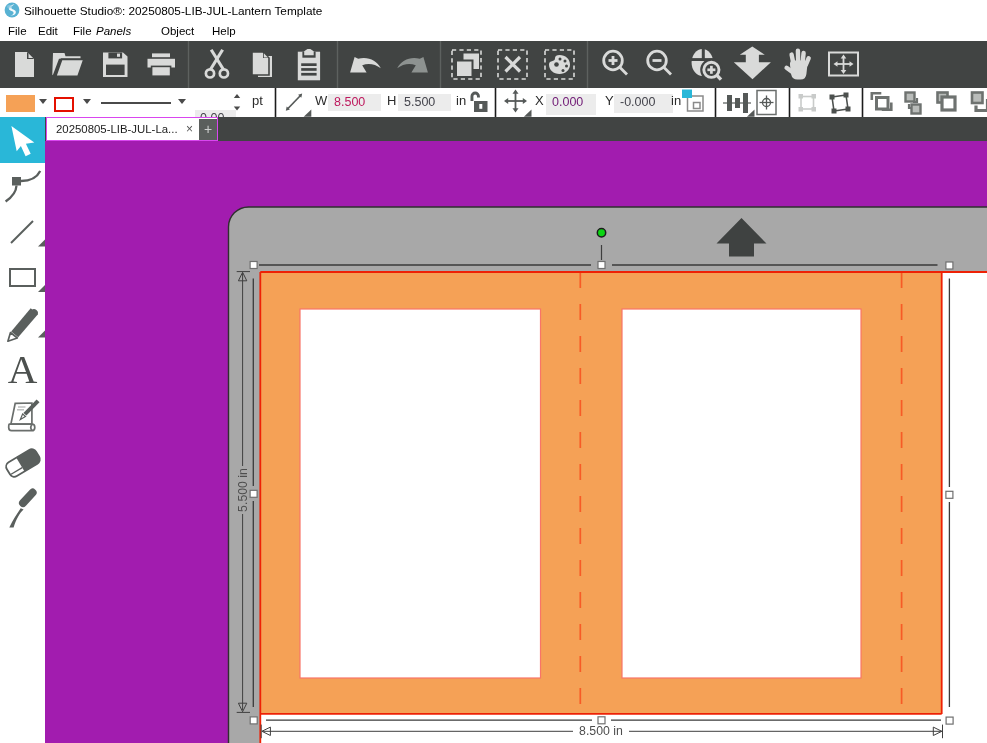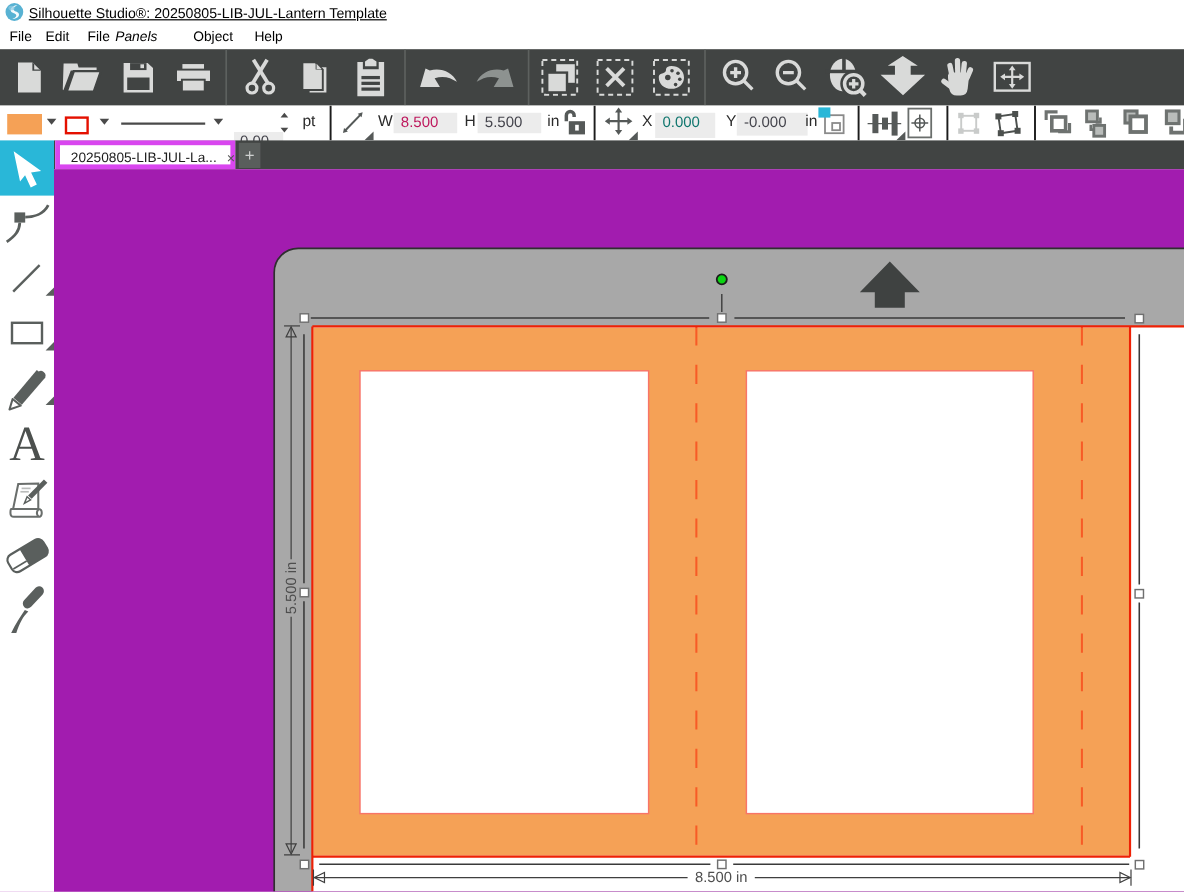--- a/index.html
+++ b/index.html
@@ -9,21 +9,21 @@
 </style>
 </head>
 <body>
 
 <div class="abs" style="left:0;top:0;width:987px;height:21px;background:#fff;">
   <svg class="abs" style="left:4px;top:2px" width="16" height="16" viewBox="0 0 16 16">
     <circle cx="8" cy="8" r="7.4" fill="#58b2d3"></circle>
     <path d="M10.6,2.2 C6.8,2.8 4.6,4.6 4.9,6.7 C5.2,8.8 8.3,8.6 9.3,10 C10.2,11.2 9.2,12.8 6.2,13.8 C10,13.6 12.1,11.9 11.8,9.8 C11.5,7.8 8.5,7.9 7.6,6.6 C6.7,5.4 7.5,3.7 10.6,2.2 Z" fill="#ffffff" opacity="0.95"></path>
     <ellipse cx="5.6" cy="4.6" rx="2.6" ry="1.9" fill="#8ecbe2" opacity="0.7"></ellipse>
   </svg>
-  <div class="abs" style="left:24px;top:3.5px;font-size:11.8px;color:#000;text-decoration:underline;">Silhouette Studio®: 20250805-LIB-JUL-Lantern Template</div>
+  <div class="abs" style="left:24px;top:3.5px;font-size:11.8px;color:#000;">Silhouette Studio®: 20250805-LIB-JUL-Lantern Template</div>
 </div>
 
 <div class="abs" style="left:0;top:21px;width:987px;height:20px;background:#fff;font-size:11.5px;color:#000;">
   <div class="abs" style="left:8px;top:4px;">File</div>
   <div class="abs" style="left:38px;top:4px;">Edit</div>
   <div class="abs" style="left:73px;top:4px;">File</div>
   <div class="abs" style="left:96px;top:4px;font-style:italic;">Panels</div>
   <div class="abs" style="left:161px;top:4px;">Object</div>
   <div class="abs" style="left:212px;top:4px;">Help</div>
 </div>
@@ -173,21 +173,21 @@
   <div class="abs" style="left:54px;top:9px;width:16px;height:11px;background:#fff;border:2px solid #e41000;"></div>
 
   <div class="abs" style="left:195px;top:22px;width:36px;height:17px;background:#ececec;font-size:12.5px;color:#44444c;padding-left:5px;line-height:17px;">0.00</div>
   <div class="abs" style="left:252px;top:5px;font-size:13px;color:#2b2b2b;">pt</div>
   <div class="abs" style="left:315px;top:5px;font-size:13px;color:#2b2b2b;">W</div>
   <div class="abs" style="left:328px;top:6px;width:47px;height:17px;background:#ececec;font-size:12.5px;color:#be185d;padding-left:6px;line-height:17px;">8.500</div>
   <div class="abs" style="left:387px;top:5px;font-size:13px;color:#2b2b2b;">H</div>
   <div class="abs" style="left:398px;top:6px;width:47px;height:17px;background:#ececec;font-size:12.5px;color:#44444c;padding-left:6px;line-height:17px;">5.500</div>
   <div class="abs" style="left:456px;top:5px;font-size:13px;color:#2b2b2b;">in</div>
   <div class="abs" style="left:535px;top:5px;font-size:13px;color:#2b2b2b;">X</div>
-  <div class="abs" style="left:546px;top:6px;width:44px;height:21px;background:#ececec;font-size:12.5px;color:#0f766e;padding-left:6px;line-height:17px;">0.000</div>
+  <div class="abs" style="left:546px;top:6px;width:44px;height:21px;background:#ececec;font-size:12.5px;color:#701a75;padding-left:6px;line-height:17px;">0.000</div>
   <div class="abs" style="left:605px;top:5px;font-size:13px;color:#2b2b2b;">Y</div>
   <div class="abs" style="left:614px;top:6px;width:53px;height:19px;background:#ececec;font-size:12.5px;color:#44444c;padding-left:6px;line-height:17px;">-0.000</div>
   <div class="abs" style="left:671px;top:5px;font-size:13px;color:#2b2b2b;">in</div>
   <svg class="abs" style="left:0;top:0" width="987" height="29" viewBox="0 88 987 29">
 
     <g fill="#4a4a4a">
       <path d="M39,99 h8 l-4,5 z"></path>
       <path d="M83,99 h8 l-4,5 z"></path>
       <path d="M178,99 h8 l-4,5 z"></path>
       <path d="M237,94 l3.2,4 h-6.4 z"></path>
@@ -285,21 +285,21 @@
       <rect x="942" y="97" width="13" height="13" fill="#fff" stroke="#6e7270" stroke-width="3.2"></rect>
     </g>
     <g>
       <rect x="972" y="92.5" width="10.5" height="10.5" fill="#b9bcba" stroke="#6e7270" stroke-width="2.6"></rect>
       <path d="M987.5,99 v11.5 h-11.5 v-5" stroke="#6e7270" stroke-width="3.2" fill="none"></path>
     </g>
   </svg>
 </div>
 
 <div class="abs" style="left:45px;top:117px;width:942px;height:24px;background:#414443;">
-  <div class="abs" style="left:1px;top:0px;width:150px;height:24px;background:#fff;border:4px solid #d946ef;box-sizing:border-box;">
+  <div class="abs" style="left:1px;top:0px;width:172px;height:24px;background:#fff;border:1px solid #d946ef;box-sizing:border-box;">
     <div class="abs" style="left:9px;top:5px;font-size:11.4px;color:#1c1c1c;">20250805-LIB-JUL-La...</div>
     <div class="abs" style="left:139px;top:4px;font-size:12px;color:#555;">×</div>
   </div>
   <div class="abs" style="left:154px;top:2px;width:18px;height:21px;background:#5a5e5c;color:#cfd1d0;font-size:14px;text-align:center;line-height:20px;">+</div>
 </div>
 
 <div class="abs" style="left:45px;top:141px;width:942px;height:602px;background:#a21caf;overflow:hidden;">
 <svg width="942" height="602" viewBox="45 141 942 602">
 
   <path d="M228.5,1000 V227 a20,20 0 0 1 20,-20 H1000 V1000 Z" fill="#a8a8a8" stroke="#2f2f2f" stroke-width="1.4"></path>

